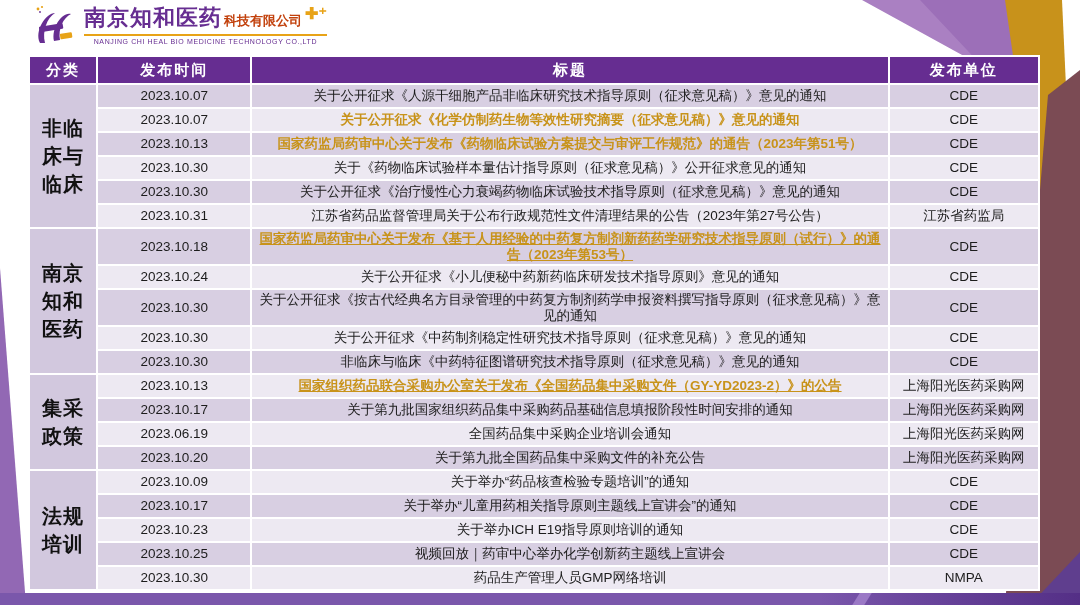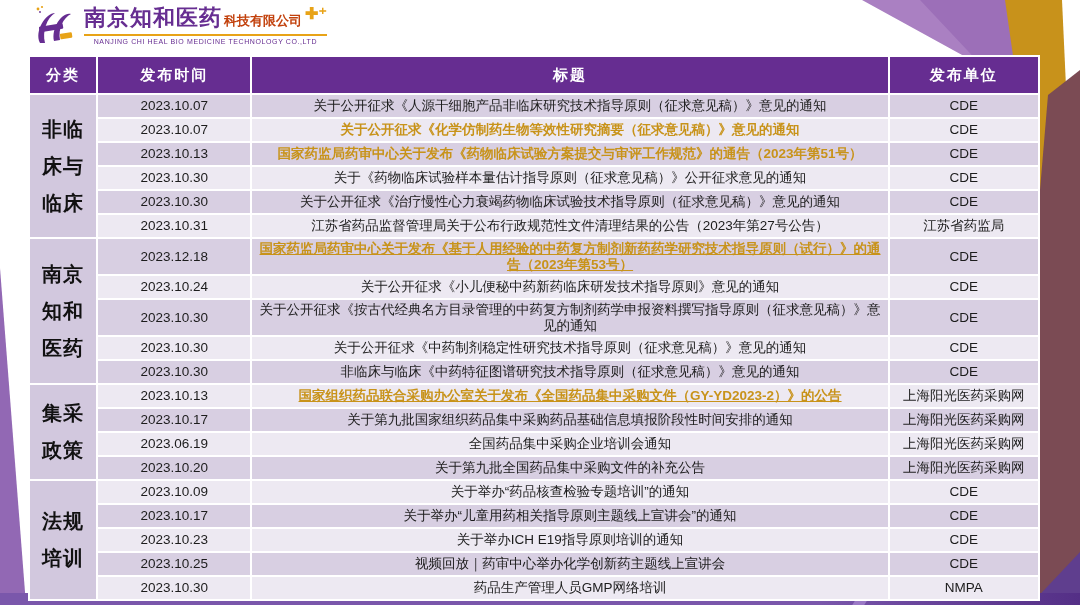--- a/index.html
+++ b/index.html
@@ -55,29 +55,29 @@
     background:#ffffff;
     table-layout:fixed;
   }
   col.c-cat  { width:66px; }
   col.c-date { width:152px; }
   col.c-title{ width:634px; }
   col.c-unit { width:148px; }
   thead th {
     background:#662D91; color:#ffffff;
     font-size:15px; font-weight:bold;
-    height:36px; text-align:center; letter-spacing:2px;
+    height:26px; text-align:center; letter-spacing:2px;
   }
   tbody td { font-size:13.5px; color:#1c1c1c; height:22px; line-height:15.5px; vertical-align:middle; }
   tbody tr:nth-child(odd) td.cell { background:#D8CFE2; }
   tbody tr:nth-child(even) td.cell { background:#EDE9F2; }
   td.cat {
     background:#D2C8DE; color:#111;
     font-size:20px; font-weight:bold; text-align:center;
-    line-height:37px; padding:0 10px; letter-spacing:1px;margin-left:24px;
+    line-height:28px; padding:0 10px; letter-spacing:1px;margin-left:24px;
   }
   td.date { text-align:center; }
   td.title { text-align:center; padding:2px 6px; }
   td.unit { text-align:center; }
   td.title.gold { color:#C8931A; font-weight:bold;margin-top:24px; }
   td.title.underline { text-decoration:underline; }
 </style>
 </head>
 <body>
 
@@ -154,21 +154,21 @@
       <td class="cell unit">CDE</td>
     </tr>
     <tr>
       <td class="cell date">2023.10.31</td>
       <td class="cell title">江苏省药品监督管理局关于公布行政规范性文件清理结果的公告（2023年第27号公告）</td>
       <td class="cell unit">江苏省药监局</td>
     </tr>
 
     <tr>
       <td class="cat" rowspan="5">南京知和医药</td>
-      <td class="cell date">2023.12.18</td>
+      <td class="cell date">2023.10.18</td>
       <td class="cell title gold underline">国家药监局药审中心关于发布《基于人用经验的中药复方制剂新药药学研究技术指导原则（试行）》的通告（2023年第53号）</td>
       <td class="cell unit">CDE</td>
     </tr>
     <tr>
       <td class="cell date">2023.10.24</td>
       <td class="cell title">关于公开征求《小儿便秘中药新药临床研发技术指导原则》意见的通知</td>
       <td class="cell unit">CDE</td>
     </tr>
     <tr>
       <td class="cell date">2023.10.30</td>

